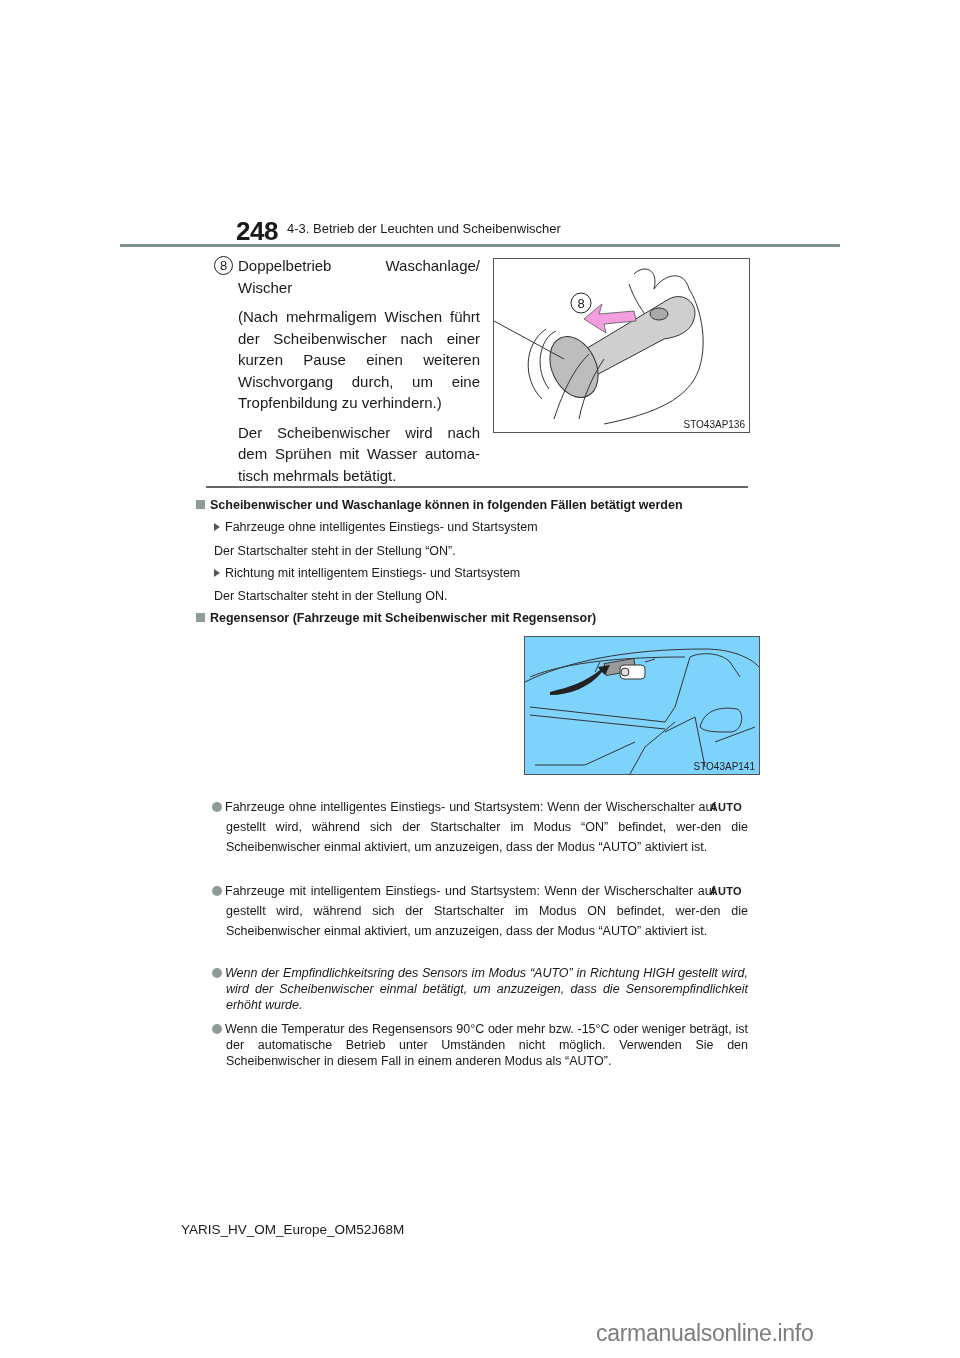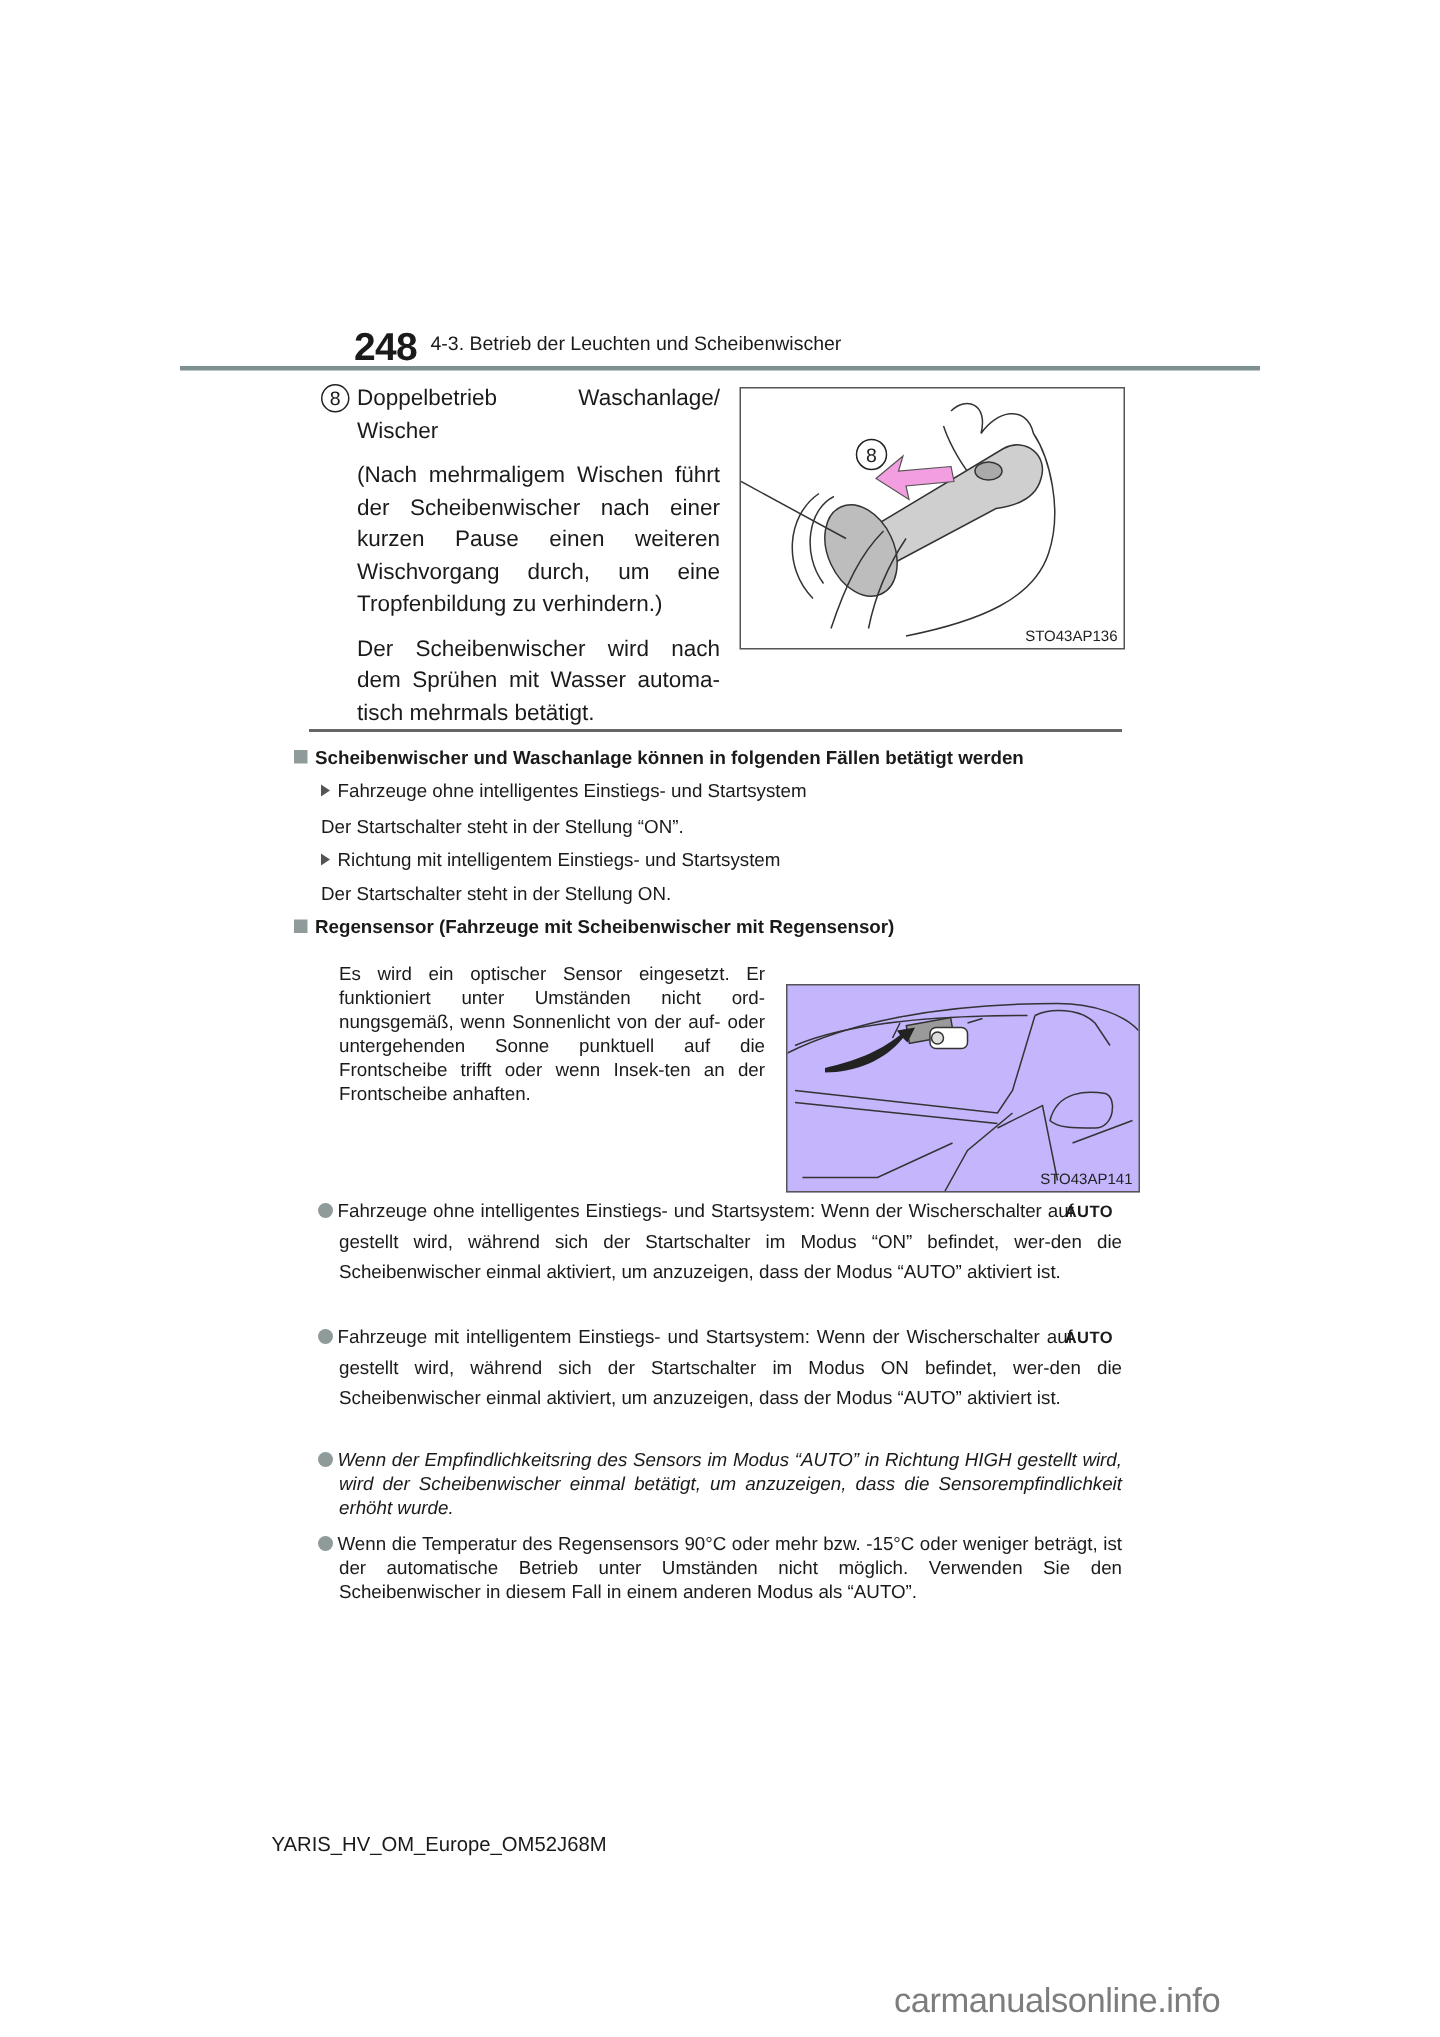--- a/index.html
+++ b/index.html
@@ -22,21 +22,21 @@
 
   .h-sq { display: inline-block; width: 9px; height: 9px; background: #8f9a9a; margin-right: 5px; vertical-align: 0px; }
   .heading { font-size: 12.5px; font-weight: bold; }
   .body-txt { font-size: 12.5px; line-height: 16px; }
   .tri { display: inline-block; width: 0; height: 0; border-top: 4px solid transparent; border-bottom: 4px solid transparent;
          border-left: 6px solid #555; margin-right: 5px; vertical-align: 0px; }
   .dot { display: inline-block; width: 10px; height: 10px; border-radius: 50%; background: #8f9a9a; margin-right: 3px; vertical-align: -1px; }
   .just { text-align: justify; }
   .auto-icon { display: inline-block; font-weight: bold; font-size: 11px; margin: 0 6px 0 4px; letter-spacing: 0.3px; }
 
-  .fig2 { left: 524px; top: 636px; width: 234px; height: 137px; border: 1px solid #555; background: #c4b5fd; margin-top: 20px; }
+  .fig2 { left: 524px; top: 636px; width: 234px; height: 137px; border: 1px solid #555; background: #7dd3fc; }
 
   .footer { left: 181px; top: 1222px; font-size: 13.5px; }
   .watermark { left: 596px; top: 1320px; font-size: 23px; color: #7d7d7d; letter-spacing: -0.3px; }
 </style>
 </head>
 <body>
 
 <div class="abs page-num">248</div>
 <div class="abs section-title">4-3. Betrieb der Leuchten und Scheibenwischer</div>
 <div class="abs header-rule"></div>
@@ -87,21 +87,20 @@
 <div class="abs body-txt" style="left:214px; top:565px;">
   <span class="tri"></span><span>Richtung mit intelligentem Einstiegs- und Startsystem</span>
 </div>
 <div class="abs body-txt" style="left:214px; top:588px;">Der Startschalter steht in der Stellung ON.</div>
 
 <div class="abs heading" style="left:196px; top:611px;">
   <span class="h-sq"></span><span>Regensensor (Fahrzeuge mit Scheibenwischer mit Regensensor)</span>
 </div>
 
 <div class="abs body-txt just" style="left:212px; top:634px; width:298px;">
-  <div style="padding-left:14px; margin-top:7px;">Es wird ein optischer Sensor eingesetzt. Er funktioniert unter Umständen nicht ord-nungsgemäß, wenn Sonnenlicht von der auf- oder untergehenden Sonne punktuell auf die Frontscheibe trifft oder wenn Insek-ten an der Frontscheibe anhaften.</div>
 </div>
 
 <div class="abs fig2">
   <svg width="234" height="137" viewBox="0 0 234 137">
     <g fill="none" stroke="#333" stroke-width="1">
       <path d="M0 45 C40 25,100 12,180 12 C205 12,225 20,234 30"></path>
       <path d="M5 40 C40 25,100 20,160 20"></path>
       <path d="M5 70 L140 85 L150 70 L165 20"></path>
       <path d="M5 78 L140 92"></path>
       <path d="M165 20 C175 15,195 15,205 25 L215 40"></path>

